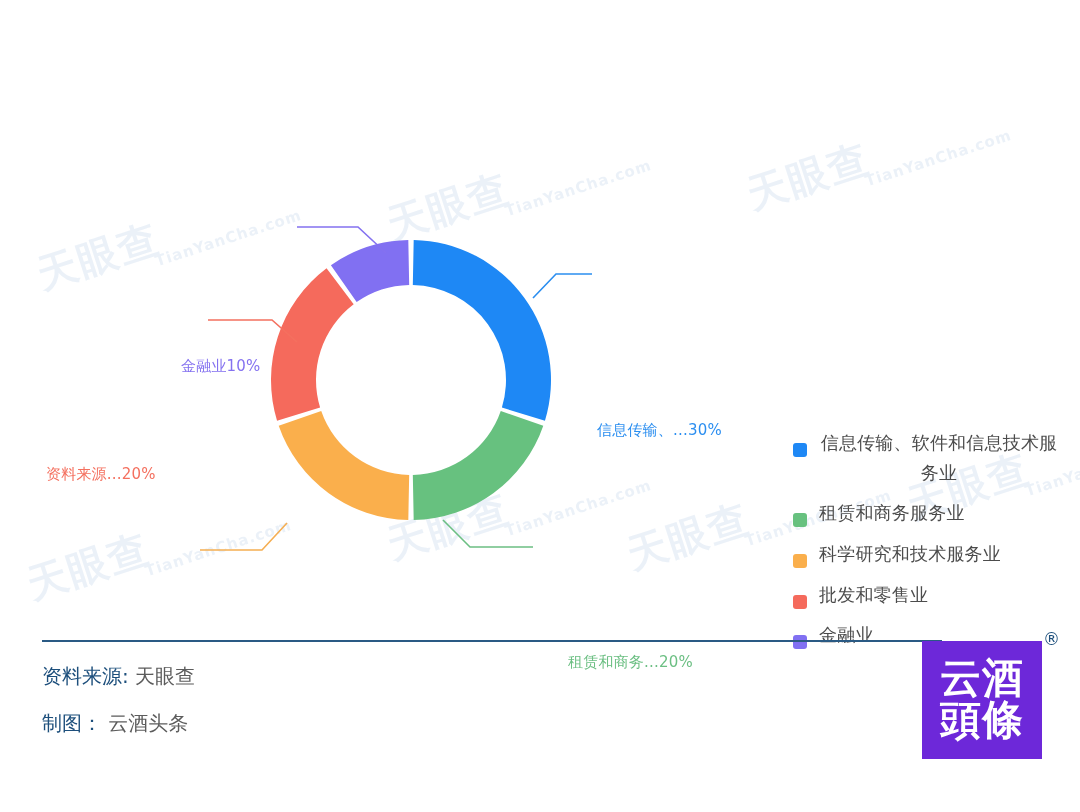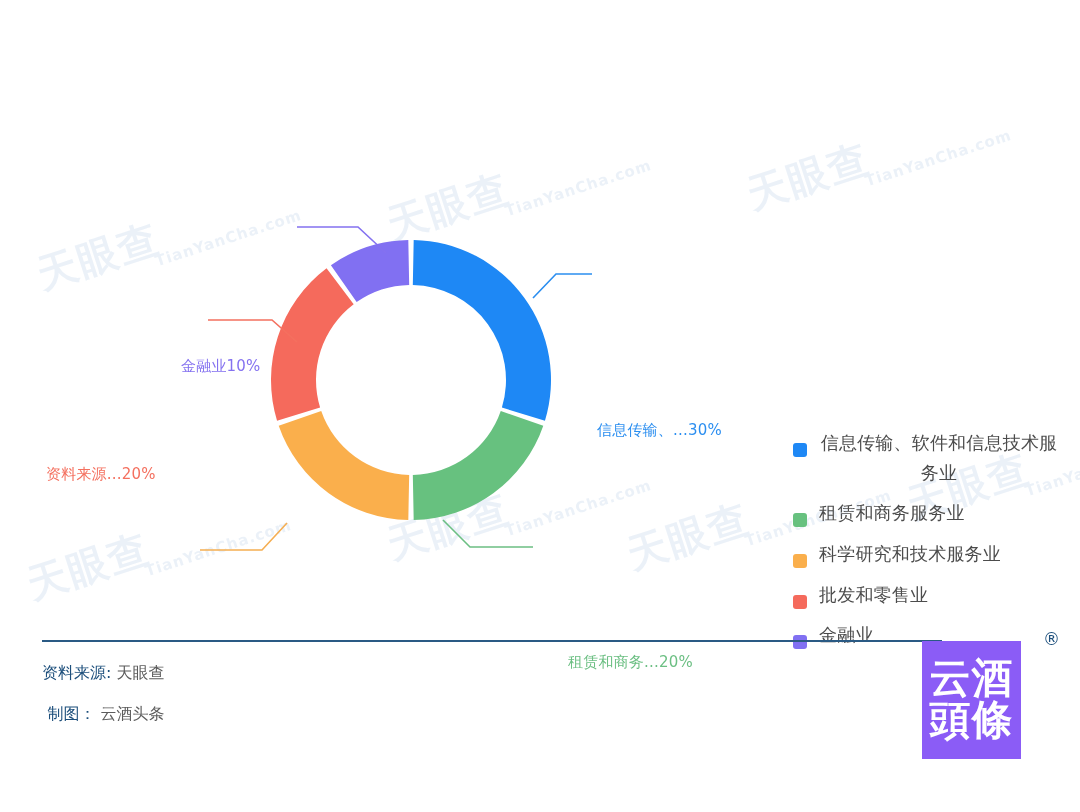--- a/index.html
+++ b/index.html
@@ -150,43 +150,42 @@
     z-index: 3;
   }
   #footer {
     position: absolute;
     left: 42px;
     top: 663px;
     z-index: 3;
   }
   .footer-line {
     font-family: "DejaVu Sans", sans-serif;
-    font-size: 16px;
+    font-size: 20px;
     margin-bottom: 20px;
     white-space: nowrap;
-    text-align: right;
   }
   .footer-key { color: #1d4f7c; }
   .footer-val { color: #5c5c5c; }
 
   
   #logo-block {
     position: absolute;
     left: 922px;
     top: 641px;
     width: 125px;
     height: 125px;
     z-index: 4;
   }
   #logo-square {
     position: absolute;
     left: 0; top: 0;
-    width: 99px;
+    width: 120px;
     height: 118px;
-    background: #8b5cf6;
+    background: #6d28d9;
     display: flex;
     align-items: center;
     justify-content: center;
   }
   #logo-text {
     color: #ffffff;
     font-family: "DejaVu Sans", serif;
     font-size: 41px;
     font-weight: 700;
     line-height: 1.02;

